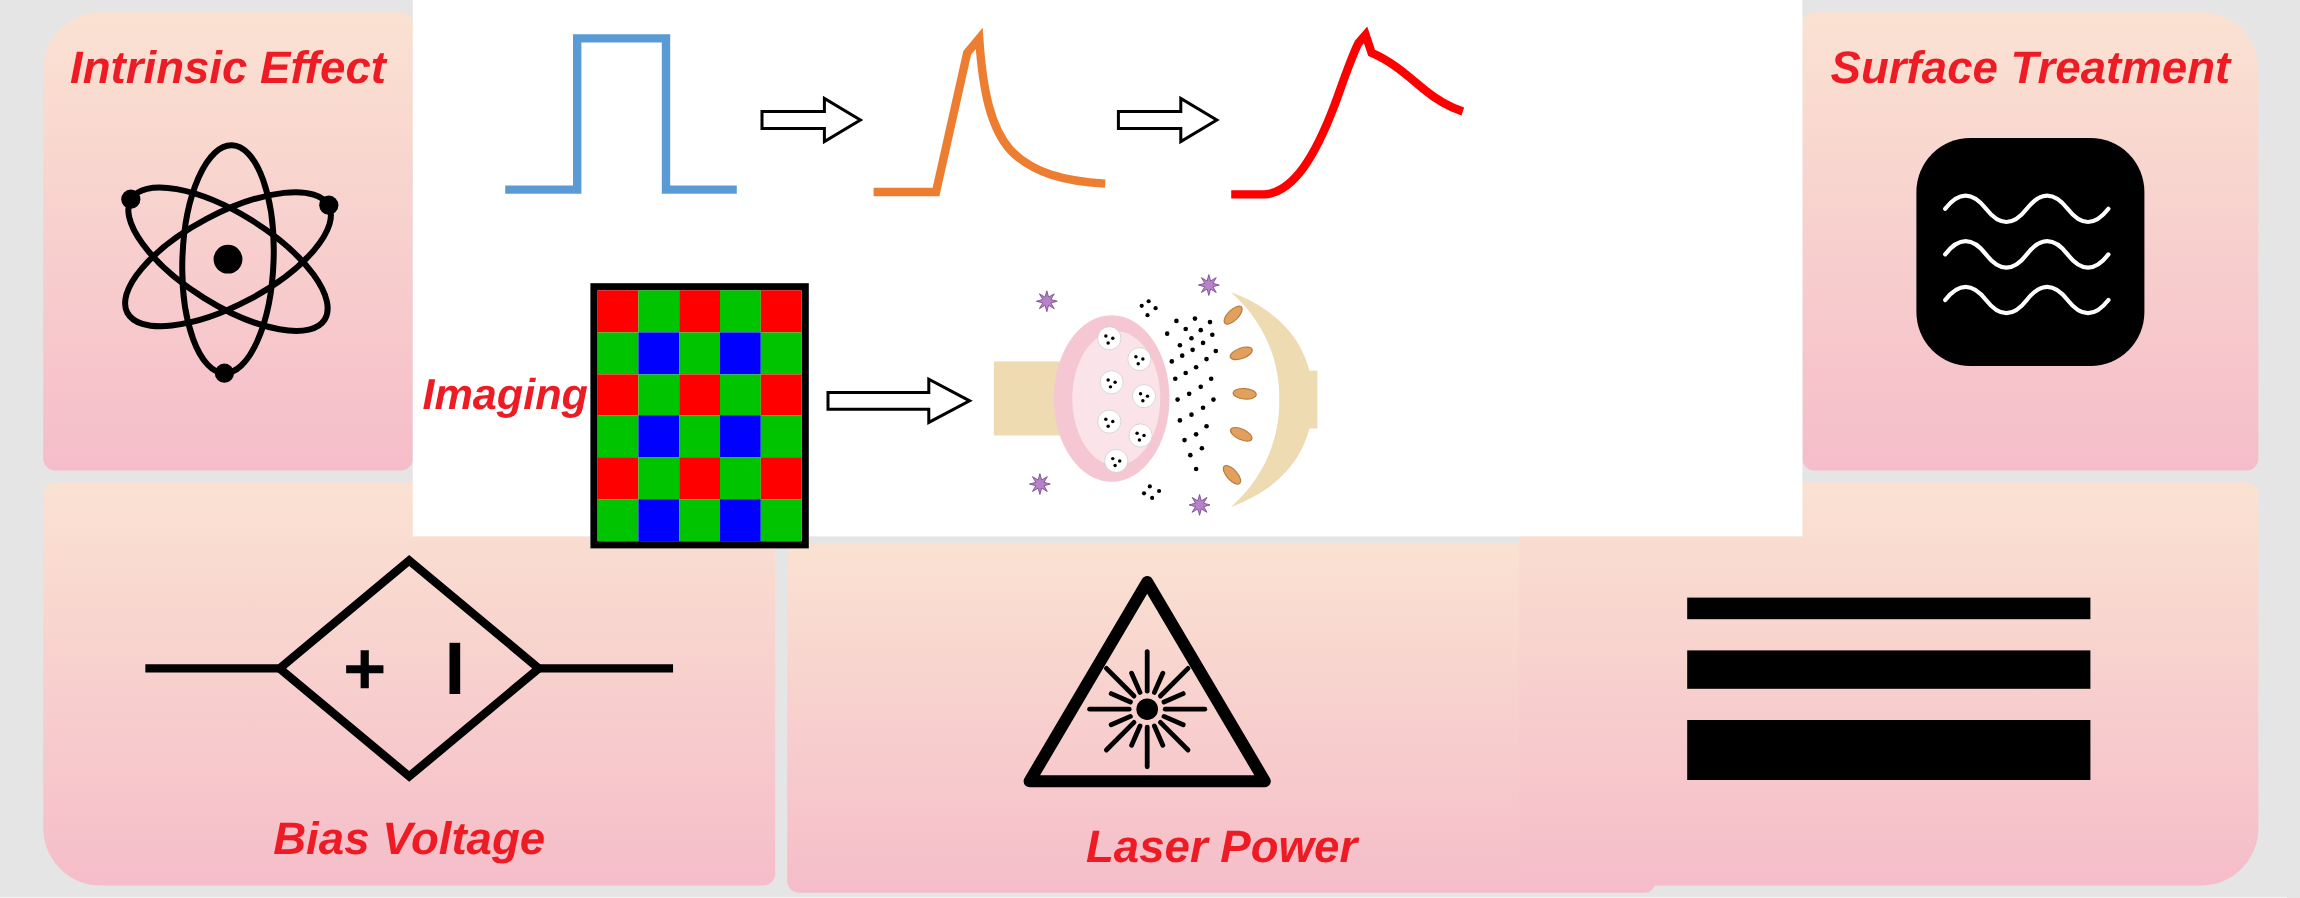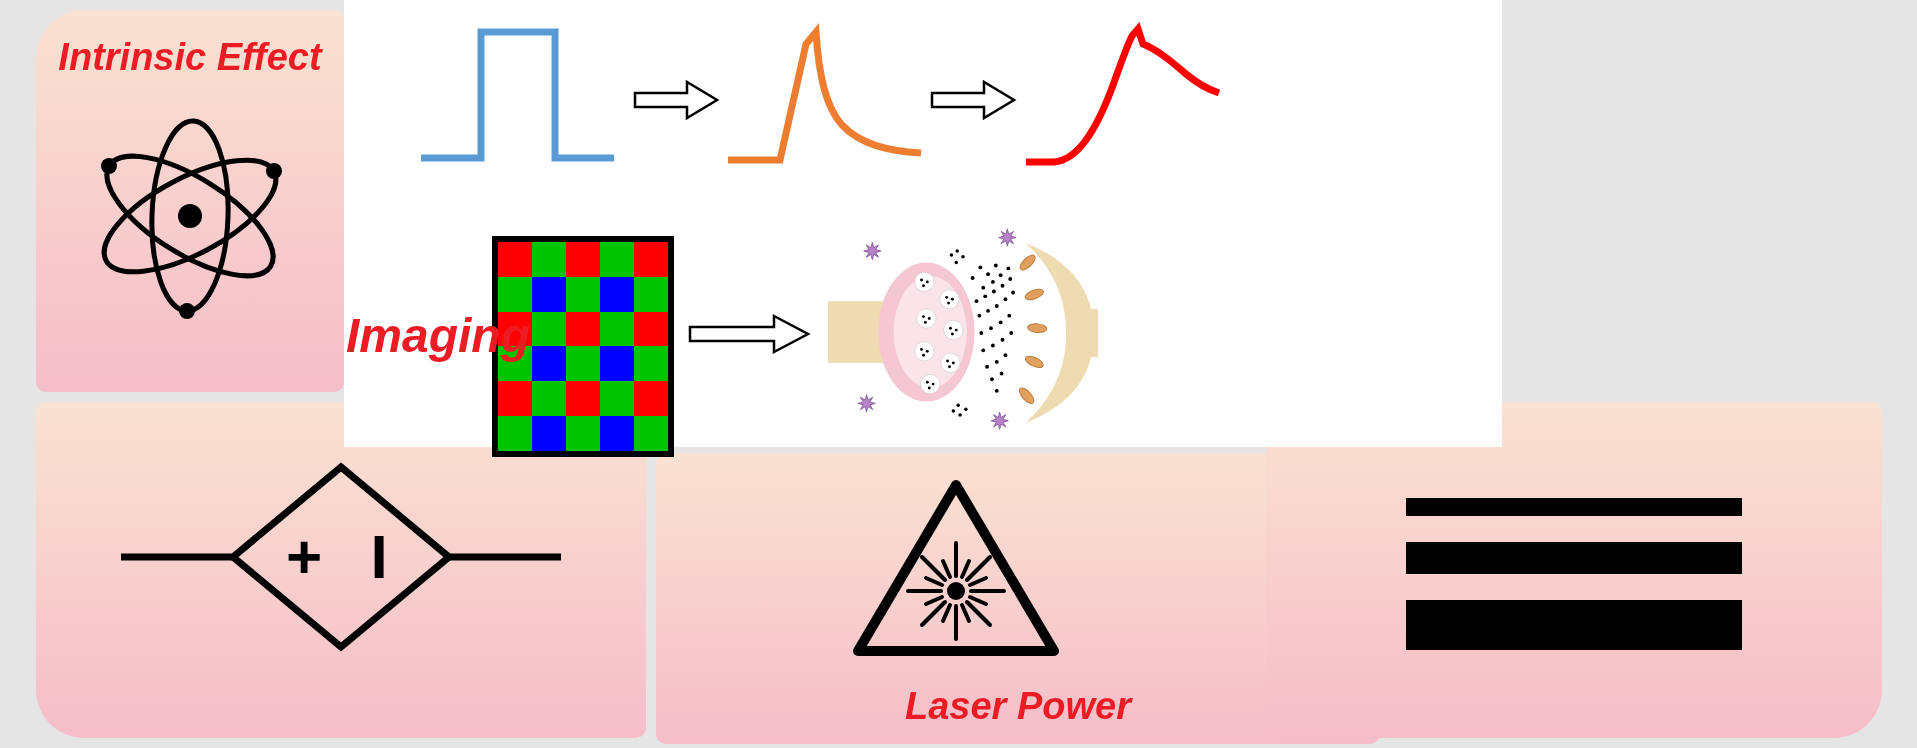--- a/index.html
+++ b/index.html
@@ -47,31 +47,43 @@
         <ellipse cx="110" cy="122" rx="95" ry="38" transform="rotate(32 110 122)"></ellipse>
         <ellipse cx="110" cy="122" rx="95" ry="38" transform="rotate(92 110 122)"></ellipse>
       </g>
       <circle cx="110" cy="122" r="12" fill="#000"></circle>
       <circle cx="194" cy="77" r="8" fill="#000"></circle>
       <circle cx="29" cy="72" r="8" fill="#000"></circle>
       <circle cx="107" cy="217" r="8" fill="#000"></circle>
     </svg>
   </div>
 
+  <div class="panel" id="p-surface">
+    <div class="red-label top-label">Surface Treatment</div>
+    <svg class="abs" style="left:92px;top:102px;" width="196" height="196" viewBox="0 0 196 196">
+      <rect x="3" y="3" width="190" height="190" rx="45" fill="#000"></rect>
+      <g fill="none" stroke="#fff" stroke-width="3.5" stroke-linecap="round">
+        <path d="M27,62 q17,-22 34,0 t34,0 t34,0 t34,0"></path>
+        <path d="M27,100 q17,-22 34,0 t34,0 t34,0 t34,0"></path>
+        <path d="M27,138 q17,-22 34,0 t34,0 t34,0 t34,0"></path>
+      </g>
+    </svg>
+  </div>
 
   <div class="panel" id="p-bias">
     <svg class="abs" style="left:85px;top:52px;" width="440" height="206" viewBox="0 0 440 206">
       <g stroke="#000" stroke-width="7" fill="none">
         <line x1="0" y1="103" x2="112" y2="103"></line>
         <line x1="328" y1="103" x2="440" y2="103"></line>
         <path d="M220,13 L328,103 L220,193 L112,103 Z" fill="#fff" fill-opacity="0"></path>
       </g>
       <text x="183" y="124" text-anchor="middle" font-size="62" font-weight="bold" fill="#000">+</text>
       <text x="258" y="124" text-anchor="middle" font-size="62" font-weight="bold" fill="#000">I</text>
     </svg>
+    <div class="red-label bottom-label">Bias Voltage</div>
   </div>
 
   <div class="panel" id="p-laser">
     <svg class="abs" style="left:190px;top:20px;" width="220" height="196" viewBox="0 0 220 196">
       <path d="M110,12 L208,178 L12,178 Z" fill="none" stroke="#000" stroke-width="10" stroke-linejoin="round"></path>
       <circle cx="110" cy="118" r="9" fill="#000"></circle>
       <g stroke="#000" stroke-width="4" stroke-linecap="round">
         <line x1="125" y1="118" x2="158" y2="118"></line>
         <line x1="121" y1="129" x2="144" y2="152"></line>
         <line x1="110" y1="133" x2="110" y2="166"></line>
@@ -114,21 +126,21 @@
   </svg>
 
   <svg class="abs" style="left:930px;top:78px;" width="88" height="44" viewBox="0 0 88 44">
     <polygon points="2,15 54,15 54,4 84,22 54,40 54,29 2,29" fill="#fff" stroke="#000" stroke-width="2.5"></polygon>
   </svg>
 
   <svg class="abs" style="left:1020px;top:22px;" width="205" height="145" viewBox="0 0 205 145">
     <path class="wave" d="M6,140 H34 C58,138 76,108 92,66 C100,44 106,26 112,14 L118,7 L123,22 C138,28 152,40 166,52 C178,62 190,68 199,71" stroke="var(--pulse-red)" stroke-width="7"></path>
   </svg>
 
-  <div class="red-label" style="left:346px;top:308px;width:150px;font-size:48px;">Imaging</div>
+  <div class="red-label" style="left:346px;top:308px;width:150px;font-size:36px;">Imaging</div>
 
   <div id="bayer">
       <div style="background: rgb(255, 0, 0);"></div>
       <div style="background: rgb(0, 196, 0);"></div>
       <div style="background: rgb(255, 0, 0);"></div>
       <div style="background: rgb(0, 196, 0);"></div>
       <div style="background: rgb(255, 0, 0);"></div>
       <div style="background: rgb(0, 196, 0);"></div>
       <div style="background: rgb(0, 0, 255);"></div>
       <div style="background: rgb(0, 196, 0);"></div>

